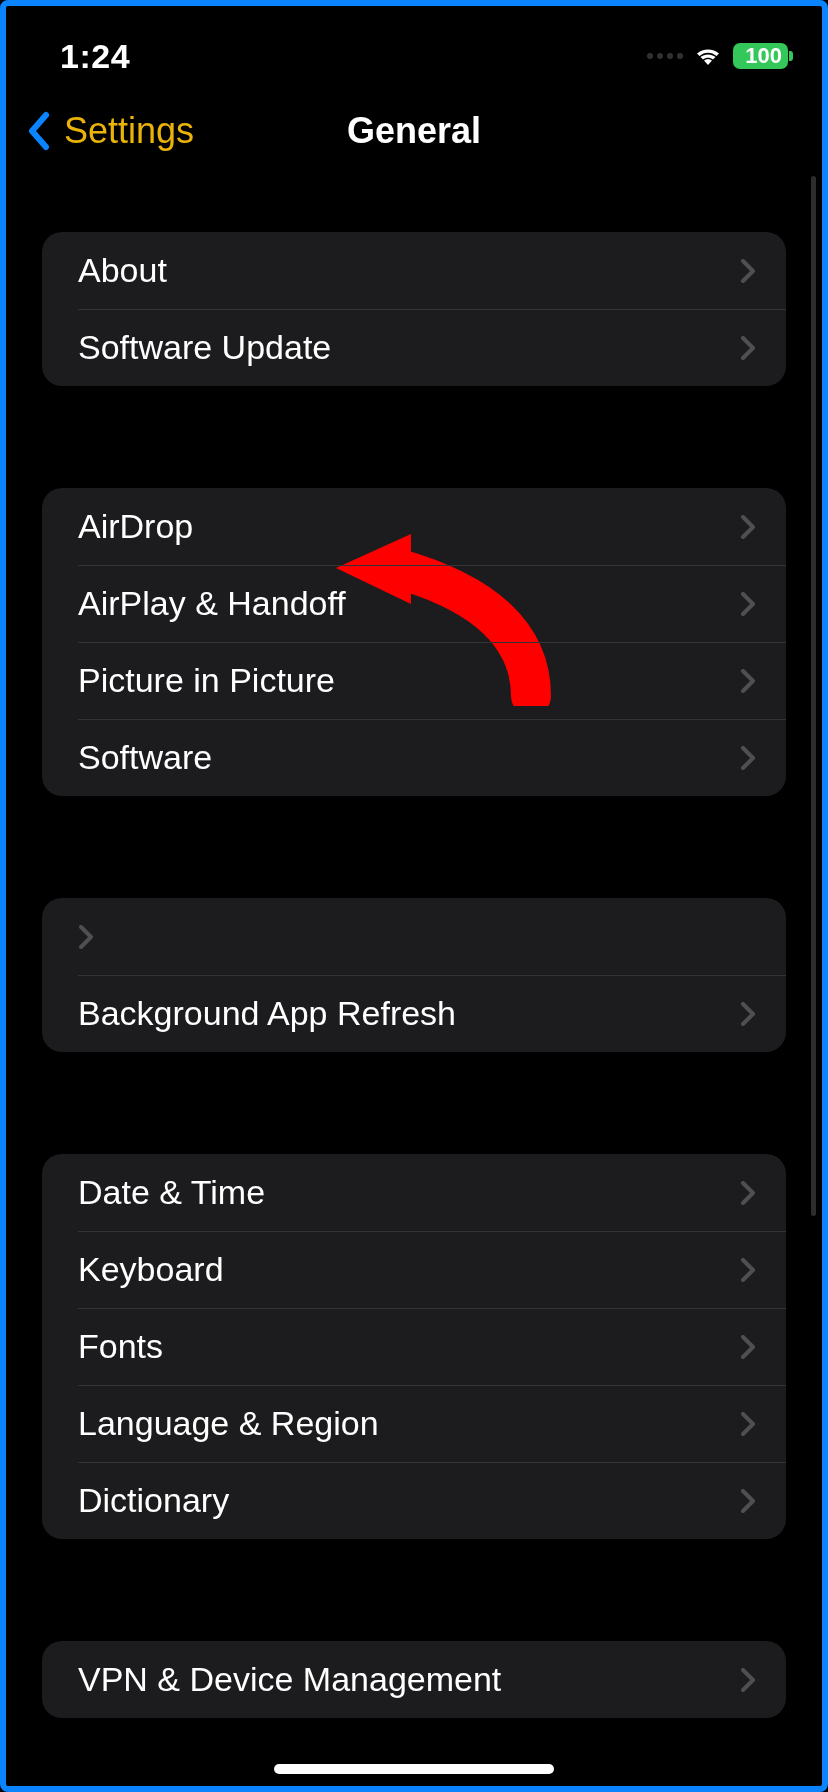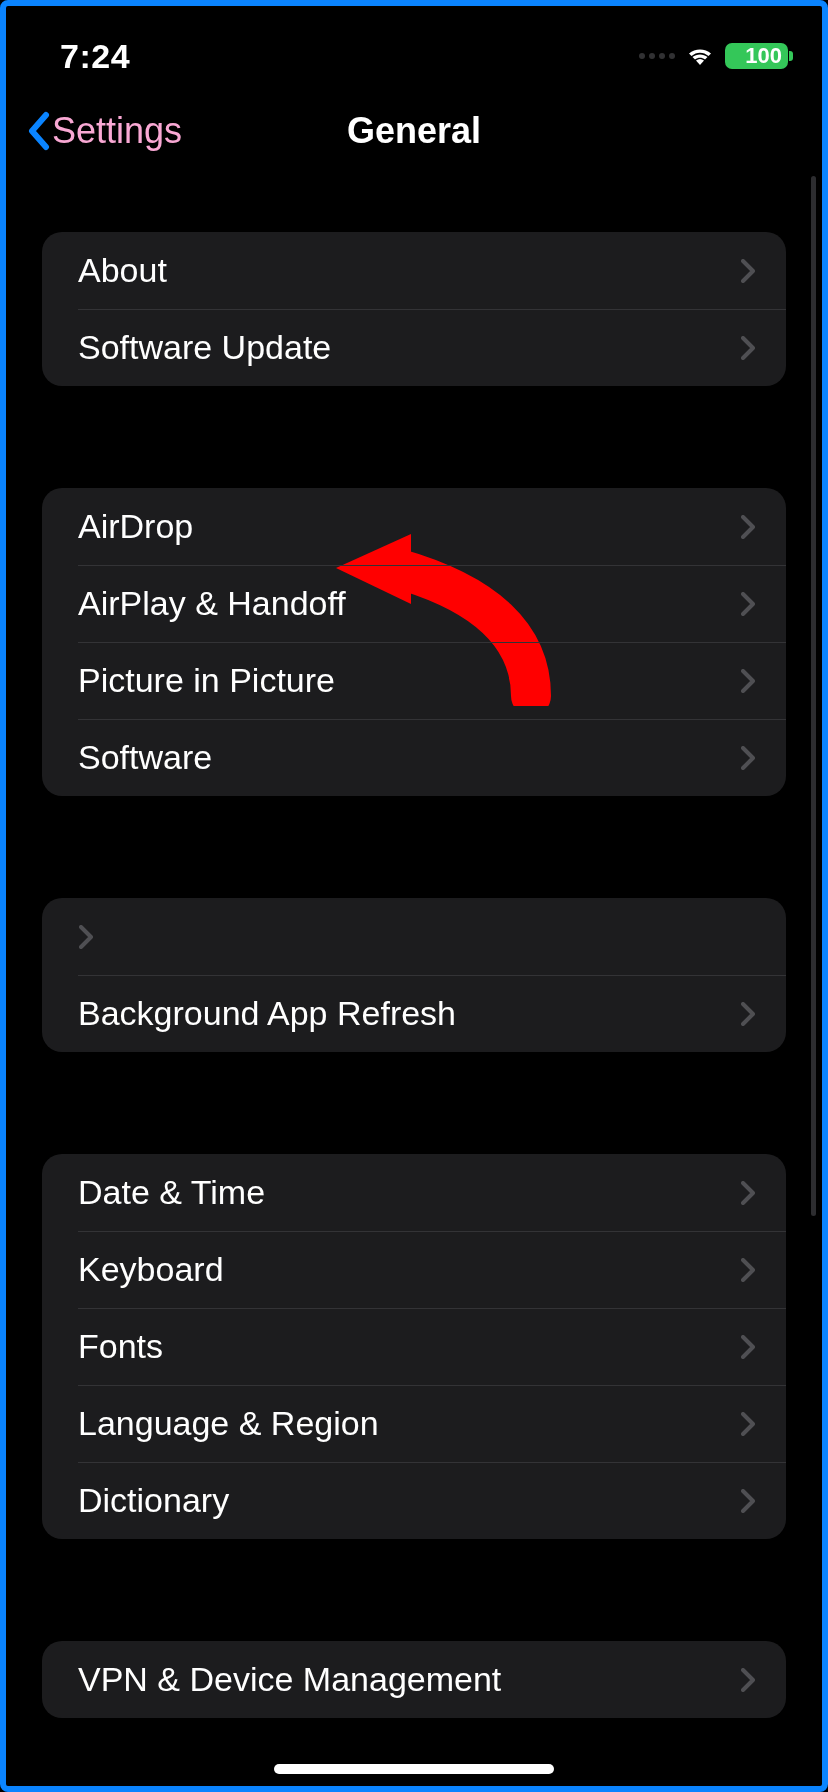--- a/index.html
+++ b/index.html
@@ -40,21 +40,21 @@
   .signal-dots span {
     width: 6px; height: 6px; border-radius: 50%; background: #8e8e93;
   }
   .wifi-icon svg { display: block; }
   .battery-badge {
     background: #34c759;
     color: #fff;
     font-size: 22px;
     font-weight: 700;
     border-radius: 7px;
-    padding: 1px 6px 1px 20px;
+    padding: 1px 6px 1px 12px;
     position: relative;
     line-height: 1.1;
   }
   .battery-badge::after {
     content: "";
     position: absolute;
     right: -5px;
     top: 50%;
     transform: translateY(-50%);
     width: 4px; height: 10px;
@@ -66,24 +66,24 @@
   .nav-header {
     position: relative;
     height: 90px;
     display: flex;
     align-items: center;
     padding: 0 20px;
   }
   .back-button {
     display: flex;
     align-items: center;
-    color: #f9a8d4;
+    color: #eab308;
     font-size: 36px;
     font-weight: 400;
-    gap: 0;
+    gap: 12px;
   }
   .back-chevron svg { display: block; }
   .nav-title {
     position: absolute;
     left: 0; right: 0;
     text-align: center;
     font-size: 36px;
     font-weight: 600;
     pointer-events: none;
   }
@@ -156,21 +156,21 @@
     width: 280px;
     height: 10px;
     background: #fff;
     border-radius: 10px;
   }
 </style>
 </head>
 <body>
 
 <div class="status-bar">
-  <div class="status-time">7:24</div>
+  <div class="status-time">1:24</div>
   <div class="status-right">
     <div class="signal-dots">
       <span></span>
         <span></span>
         <span></span>
         <span></span>
     </div>
     <div class="wifi-icon">
       <svg width="30" height="22" viewBox="0 0 30 22">
         <path d="M15 20 L11 15.5 C13.5 13.5 16.5 13.5 19 15.5 Z" fill="#fff"></path>

